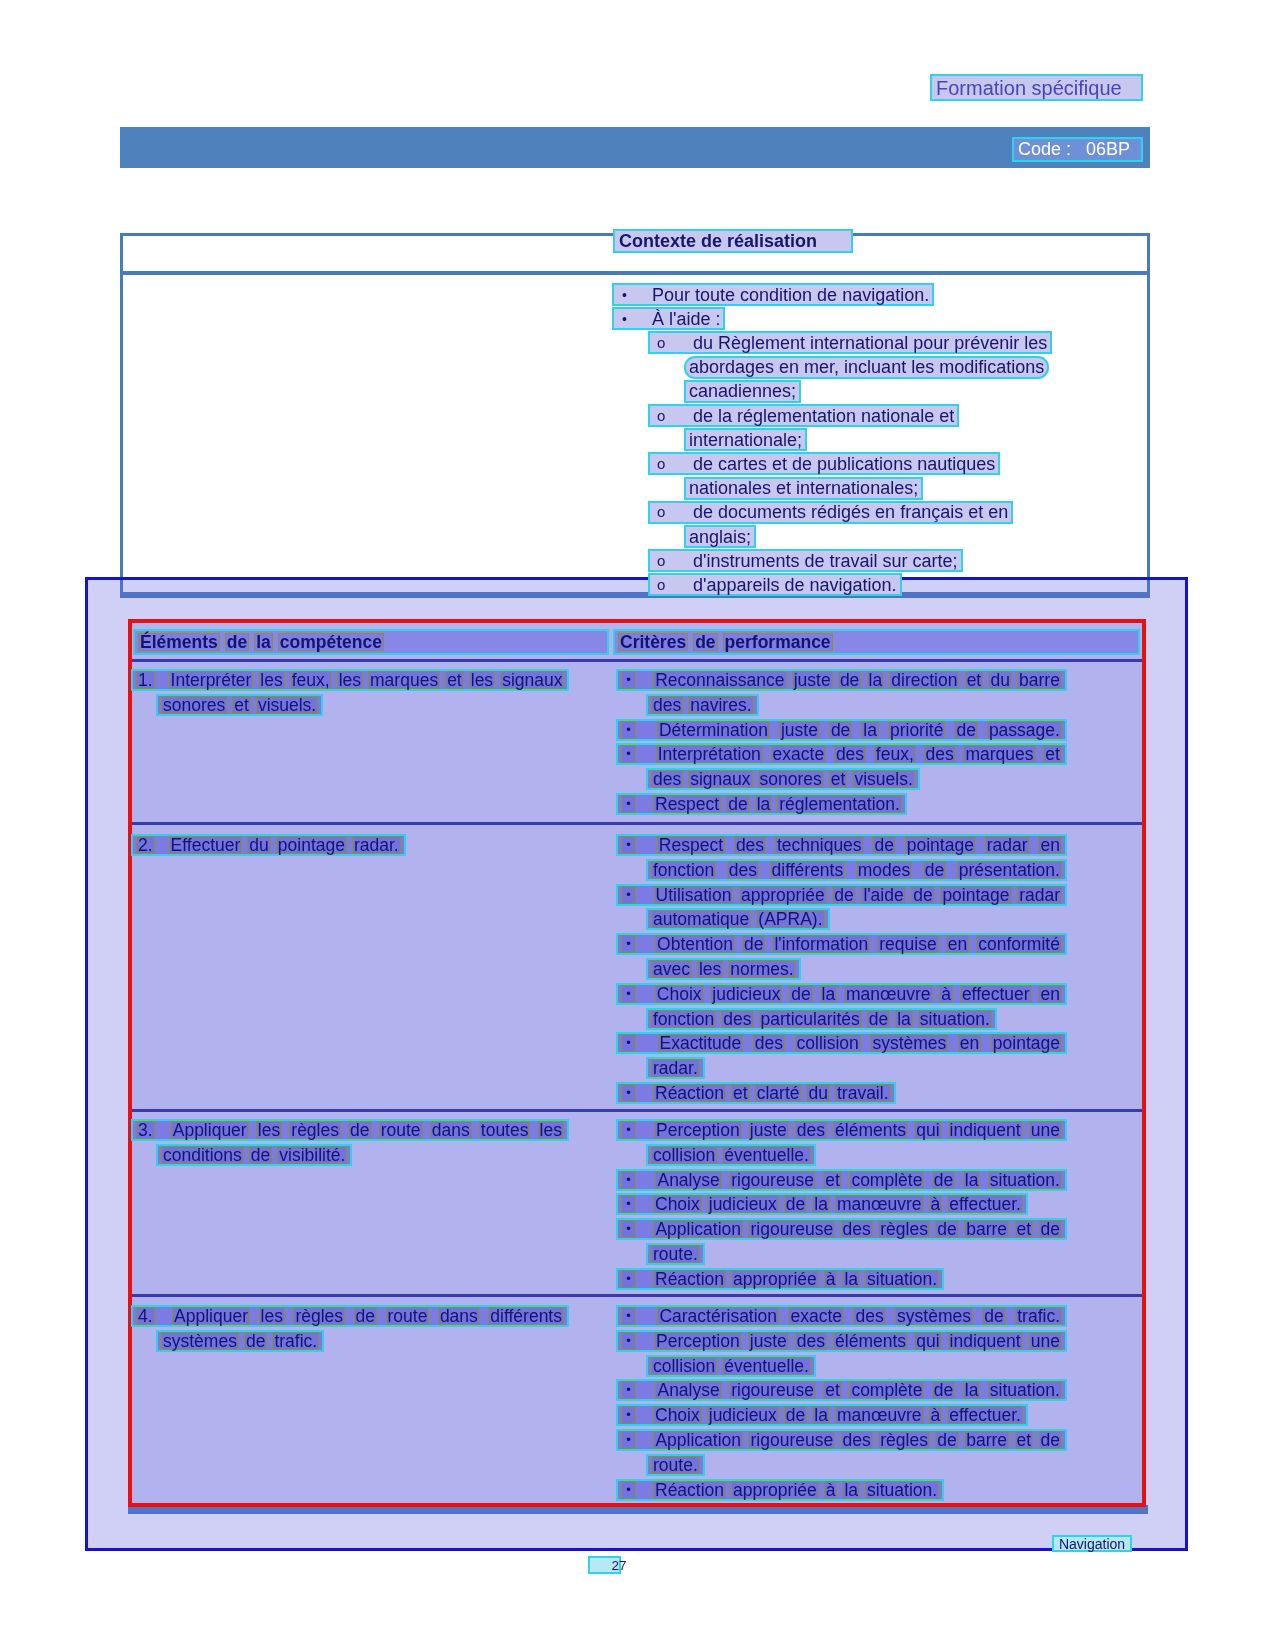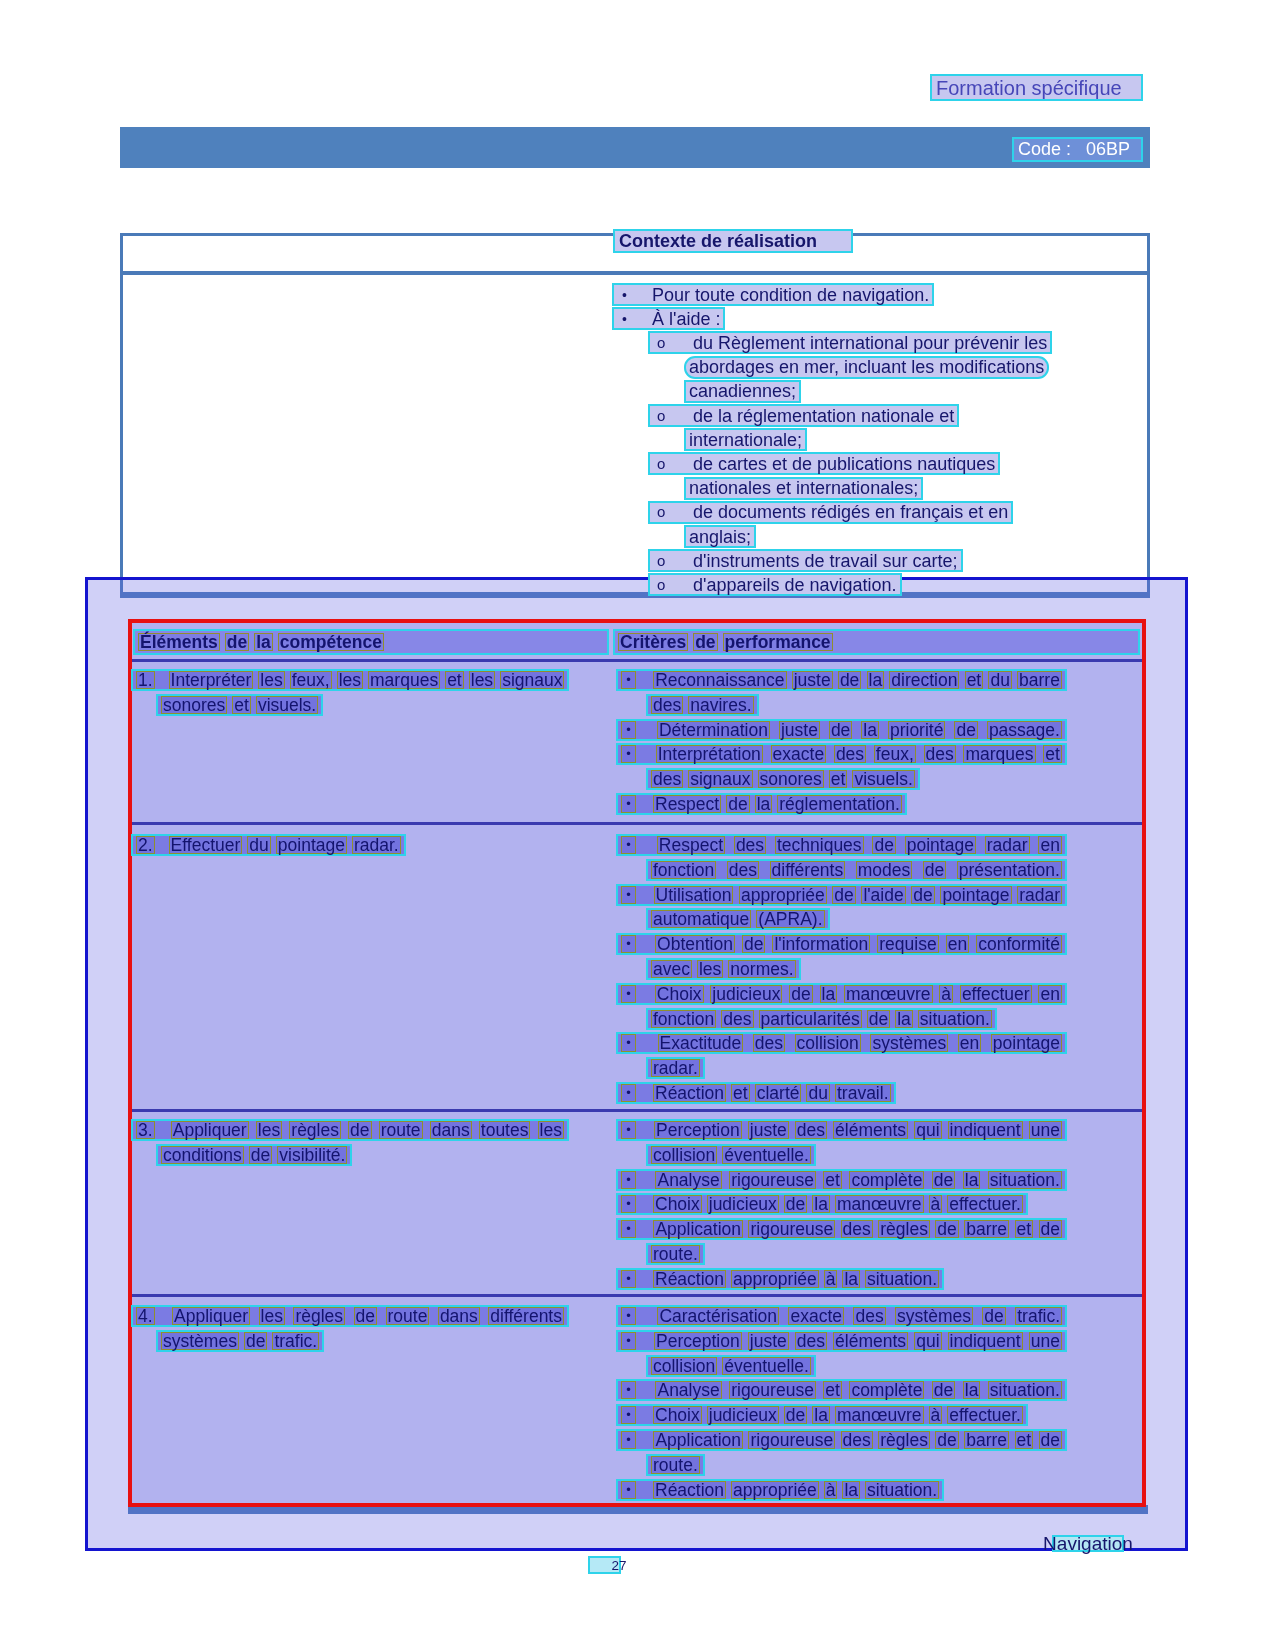--- a/index.html
+++ b/index.html
@@ -62,23 +62,23 @@
   .jf{justify-content:space-between;}
   .hb{height:26px;background:#8787e7;}
   .w{border:1px solid var(--olive,#8f8f2e);padding:0 1px;
      background:rgba(60,60,200,0.12);}
   .b{font-weight:bold;}
   .bd2{width:13px;margin-right:12px;text-align:center;font-size:13px;
      padding:0;}
   .num{margin-right:9px;}
 
   
-  .navbox{position:absolute;left:1052px;top:1535px;width:72px;height:17px;
+  .navbox{position:absolute;left:1052px;top:1535px;width:80px;height:17px;
     background:var(--footfill,#b5e6f4);border:2px solid var(--cyan,#2ed3ea);
-    color:var(--navy,#16166b);font-size:19px;display:flex;
+    color:var(--navy,#16166b);font-size:14px;display:flex;
     align-items:center;justify-content:center;box-sizing:border-box;}
   .pnum{position:absolute;left:588px;top:1556px;width:20px;height:18px;
     background:#b5e9f6;border:2px solid var(--cyan,#2ed3ea);
     color:var(--navy,#16166b);font-size:13.5px;display:flex;
     align-items:center;justify-content:center;box-sizing:border-box;padding-left:29px;}
 </style>
 </head>
 <body>
 
 <div id="pg">

